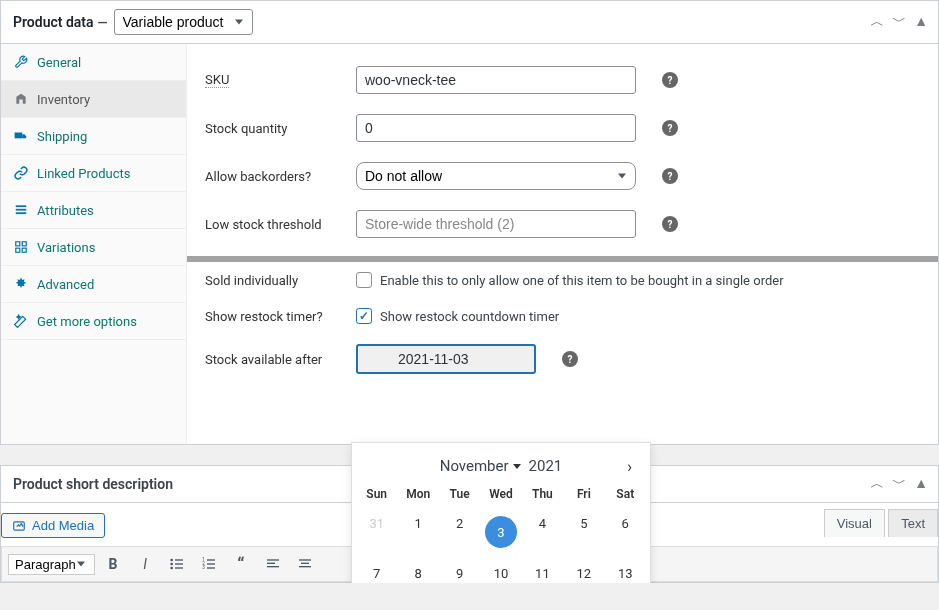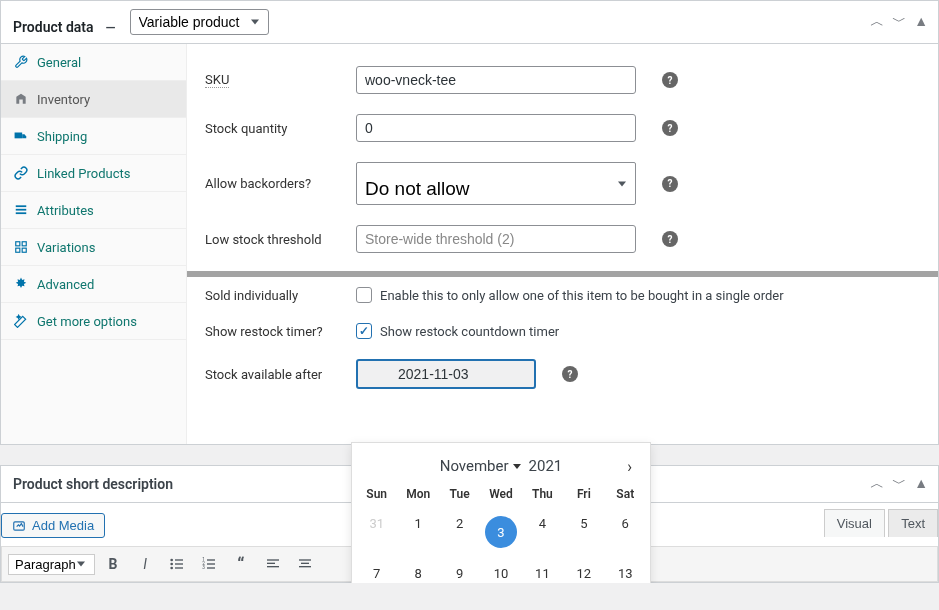--- a/index.html
+++ b/index.html
@@ -1,18 +1,18 @@
 <!DOCTYPE html>
 <html><head>
 <meta charset="utf-8">
 <style>
 * { box-sizing: border-box; margin: 0; padding: 0; }
 body { font-family: -apple-system, BlinkMacSystemFont, "Segoe UI", Roboto, sans-serif; font-size: 13px; color: #3c434a; background: #f0f0f1; width: 939px; }
 .panel { background: #fff; border: 1px solid #ccd0d4; margin: 0; }
-.panel-header { display: flex; align-items: flex-end; border-bottom: 1px solid #ccd0d4; padding: 8px 12px; position: relative; gap: 8px; }
+.panel-header { display: flex; align-items: center; border-bottom: 1px solid #ccd0d4; padding: 8px 12px; position: relative; }
 .panel-header h2 { font-size: 14px; font-weight: 600; color: #1d2327; display: inline; }
 .panel-header .dash { margin: 0 6px 0 4px; font-weight: 600; }
 .product-type-select { border: 1px solid #8c8f94; border-radius: 3px; padding: 4px 28px 4px 8px; font-size: 14px; background: #fff; appearance: none; position: relative; }
 .select-wrap { position: relative; display: inline-block; }
 .select-wrap::after { content: ''; position: absolute; right: 10px; top: 50%; transform: translateY(-50%); width: 0; height: 0; border-left: 4px solid transparent; border-right: 4px solid transparent; border-top: 5px solid #50575e; pointer-events: none; }
 .panel-toggles { position: absolute; right: 10px; top: 50%; transform: translateY(-50%); display: flex; gap: 8px; color: #787c82; }
 .panel-toggles span { cursor: pointer; font-size: 14px; }
 .panel-body { display: flex; min-height: 400px; }
 .tabs { width: 186px; border-right: 1px solid #eee; background: #fafafa; list-style: none; }
 .tabs li { border-bottom: 1px solid #eee; }
@@ -27,21 +27,21 @@
 .field-label.dotted { border-bottom: 1px dotted #999; display: inline-block; width: auto; max-width: 135px; }
 .label-wrap { width: 135px; flex-shrink: 0; }
 .field-input { border: 1px solid #8c8f94; border-radius: 3px; padding: 5px 8px; font-size: 14px; width: 280px; background: #fff; color: #2c3338; }
 .field-input::placeholder { color: #888; }
 .field-input.date { width: 180px; border: 2px solid #2271b1; background: #f0f0f1; padding-left: 40px; }
 .checkbox-row { display: flex; align-items: center; gap: 8px; }
 .checkbox { width: 16px; height: 16px; border: 1px solid #8c8f94; border-radius: 3px; display: inline-flex; align-items: center; justify-content: center; background: #fff; }
 .checkbox.checked { border-color: #2271b1; }
 .checkbox.checked::after { content: '✓'; color: #2271b1; font-size: 12px; font-weight: bold; }
 .help-tip { width: 16px; height: 16px; border-radius: 50%; background: #666; color: #fff; display: inline-flex; align-items: center; justify-content: center; font-size: 10px; font-weight: bold; margin-left: 10px; }
-.select-field { border: 1px solid #8c8f94; border-radius: 2px; padding: 15px 28px 5px 8px; font-size: 19px; width: 280px; background: #fff; appearance: none; }
+.select-field { border: 1px solid #8c8f94; border-radius: 8px; padding: 5px 28px 5px 8px; font-size: 14px; width: 280px; background: #fff; appearance: none; }
 .datepicker { position: absolute; background: #fff; border: 1px solid #ddd; box-shadow: 0 3px 10px rgba(0,0,0,0.1); width: 300px; left: 351px; top: 442px; z-index: 100; padding: 8px 4px 12px; }
 .dp-header { display: flex; align-items: center; justify-content: center; padding: 6px 10px; position: relative; font-size: 15px; }
 .dp-header .next { position: absolute; right: 14px; font-size: 16px; color: #333; cursor: pointer; }
 .dp-grid { display: grid; grid-template-columns: repeat(7, 1fr); text-align: center; }
 .dp-dow { font-size: 12px; color: #333; font-weight: 600; padding: 6px 0; }
 .dp-day { padding: 9px 0; font-size: 13px; color: #333; cursor: pointer; }
 .dp-day.muted { color: #ccc; }
 .dp-day.selected span { background: #3b8dde; color: #fff; border-radius: 50%; width: 32px; height: 32px; display: inline-flex; align-items: center; justify-content: center; }
 .desc-panel { background: #fff; border: 1px solid #ccd0d4; margin-top: 20px; }
 .desc-header { padding: 10px 12px; border-bottom: 1px solid #ccd0d4; position: relative; }

